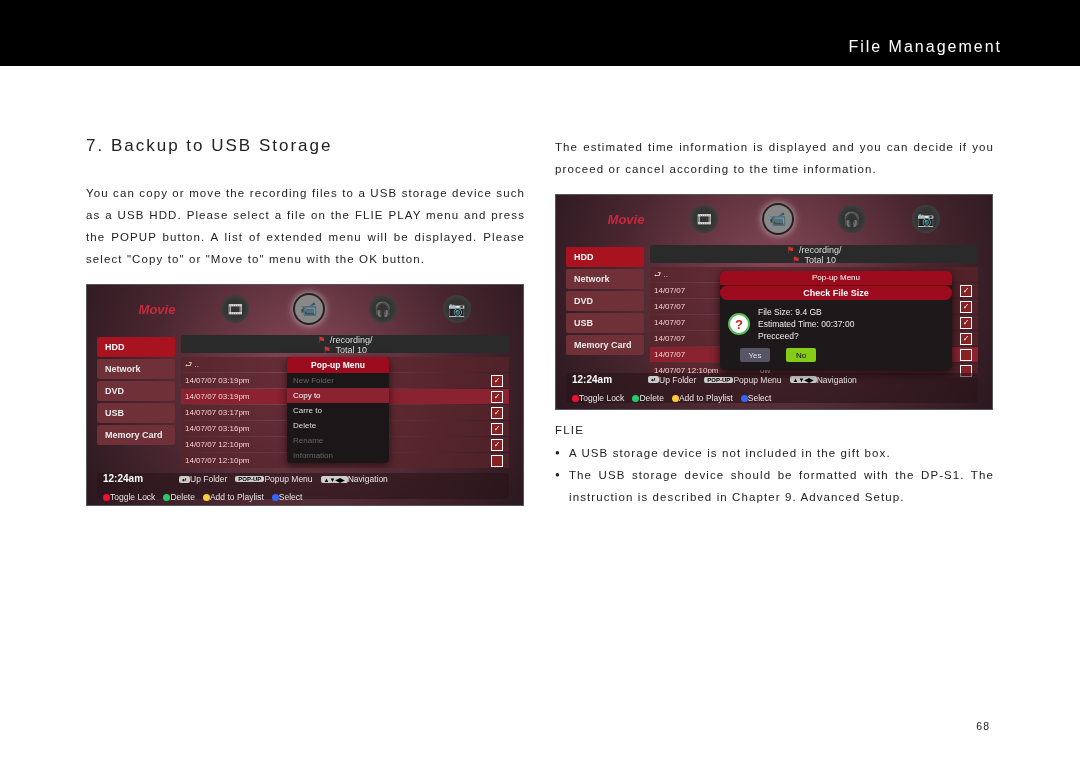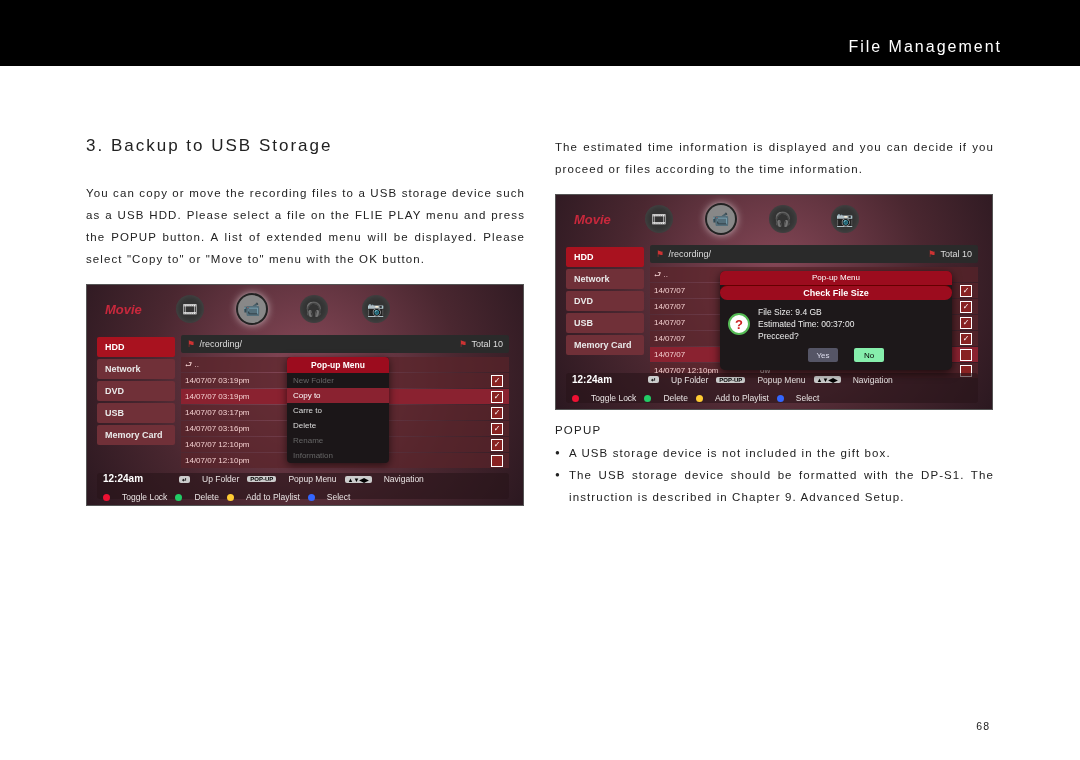--- a/index.html
+++ b/index.html
@@ -91,21 +91,22 @@
   
   .ss1 { height: 222px; }
   .ss2 { height: 216px; }
 
   .ss-topbar {
     position: absolute;
     top: 6px; left: 18px; right: 18px;
     height: 36px;
     display: flex;
     align-items: center;
-    gap: 34px;
+    gap: 46px;
+    justify-content: center;
   }
   .movie-lbl {
     color: #c8283c;
     font-size: 13px;
     font-style: italic;
     font-weight: bold;
   }
   .top-icon {
     width: 28px; height: 28px;
     border-radius: 50%;
@@ -140,20 +141,21 @@
     position: absolute;
     top: 50px; left: 94px; right: 14px;
     height: 18px;
     background: #2a2a2a;
     display:flex; align-items:center;
     padding: 0 6px;
     font-size: 9px;
     color:#ddd;
     justify-content: space-between;
     border-radius: 2px;
+    flex-direction: column;
   }
   .pathbar .flag { color:#c33; margin-right:2px; }
   .file-area {
     position: absolute;
     top: 72px; left: 94px; right: 14px;
     bottom: 36px;
   }
   .frow {
     height: 15px;
     display:flex; align-items:center;
@@ -211,21 +213,21 @@
     padding: 0 6px;
     gap: 8px;
     flex-wrap: wrap;
   }
   .fb-time {
     width: 68px;
     font-size:10px;
     color:#fff;
     font-weight:bold;
   }
-  .fb-group { display:flex; align-items:center; gap:12px; }
+  .fb-group { display:flex; align-items:center; gap:0; }
   .fb-pill {
     background:#ccc; color:#000;
     font-size:6px; padding:0 3px; border-radius:2px;
     font-weight:bold;
   }
   .dot { width:7px; height:7px; border-radius:50%; }
   .d-red{background:#e13;} .d-grn{background:#2c6;} .d-yel{background:#fc3;} .d-blu{background:#36f;}
 
   
   .dialog {
@@ -260,45 +262,45 @@
   }
   .dlg-q{
     width:22px;height:22px;border-radius:50%;
     background:#fff;border:2px solid #bf2;
     display:flex;align-items:center;justify-content:center;
     color:#c22;font-weight:bold;font-size:13px;
     border-color:#5b5;
   }
   .dlg-text{font-size:8.5px;line-height:12px;color:#eee;}
   .dlg-btns{
-    display:flex;justify-content:center;gap:16px;
+    display:flex;gap:16px;
     padding:0 0 8px 20px;
   }
   .dlg-btn{
     width:30px;height:14px;
     font-size:8px;display:flex;align-items:center;justify-content:center;
     border-radius:2px;
   }
   .dlg-btn.yes{background:#556;color:#dde;}
-  .dlg-btn.no{background:#86efac;color:#000;}
+  .dlg-btn.no{background:#84cc16;color:#000;}
 
   .ss2 .file-area { bottom: 40px; }
   .ss2 .footer-bar { height: 30px; }
 </style>
 </head>
 <body>
 
 <div class="black-header">
   <div class="header-title">File Management</div>
 </div>
 
 <div class="page-body">
 
   <div class="col">
-    <h2 class="section-title">3. Backup to USB Storage</h2>
+    <h2 class="section-title">7. Backup to USB Storage</h2>
     <p class="para">You can copy or move the recording files to a USB storage device such as a USB HDD. Please select a file on the FLIE PLAY menu and press the POPUP button. A list of extended menu will be displayed. Please select "Copy to" or "Move to" menu with the OK button.</p>
 
     <div class="screenshot ss1">
       <div class="ss-topbar">
         <span class="movie-lbl">Movie</span>
         <span class="top-icon">🎞</span>
         <span class="top-icon selected">📹</span>
         <span class="top-icon">🎧</span>
         <span class="top-icon">📷</span>
       </div>
@@ -386,21 +388,21 @@
           </span>
         <span class="fb-group">
             <span class="dot d-blu"></span>
             <span>Select</span>
           </span>
       </div>
     </div>
   </div>
 
   <div class="col">
-    <p class="para">The estimated time information is displayed and you can decide if you proceed or files according to the time information.</p>
+    <p class="para">The estimated time information is displayed and you can decide if you proceed or cancel according to the time information.</p>
 
     <div class="screenshot ss2">
       <div class="ss-topbar">
         <span class="movie-lbl">Movie</span>
         <span class="top-icon">🎞</span>
         <span class="top-icon selected">📹</span>
         <span class="top-icon">🎧</span>
         <span class="top-icon">📷</span>
       </div>
       <div class="side">
@@ -492,21 +494,21 @@
             <span class="dot d-yel"></span>
             <span>Add to Playlist</span>
           </span>
         <span class="fb-group">
             <span class="dot d-blu"></span>
             <span>Select</span>
           </span>
       </div>
     </div>
 
-    <div class="note-title">POPUP</div>
+    <div class="note-title">FLIE</div>
     <ul class="note-list">
       <li>A USB storage device is not included in the gift box.</li>
       <li>The USB storage device should be formatted with the DP-S1. The instruction is described in Chapter 9. Advanced Setup.</li>
     </ul>
   </div>
 </div>
 
 <div class="pagenum">68</div>
 
 </body></html>

